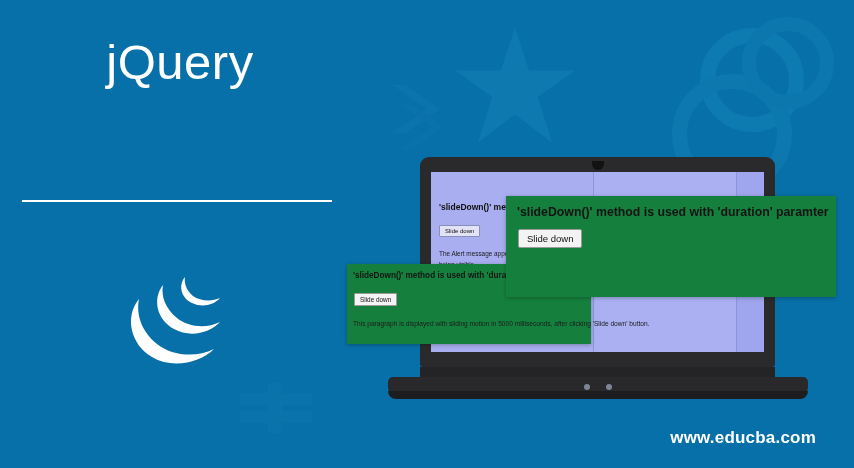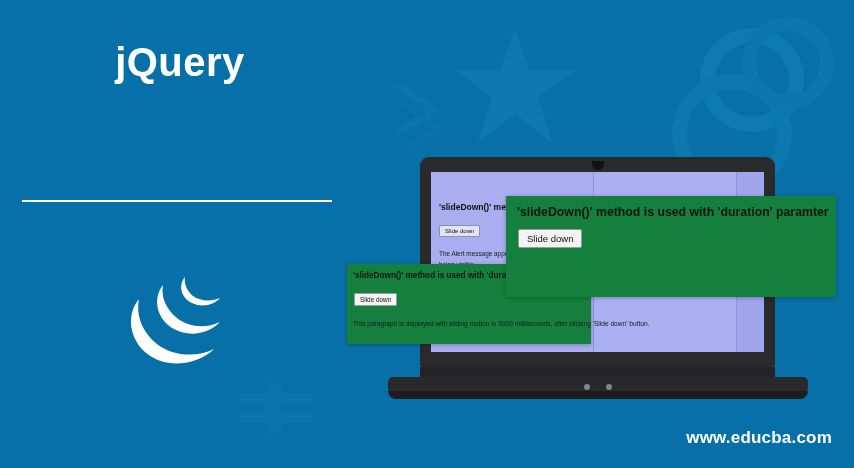--- a/index.html
+++ b/index.html
@@ -78,23 +78,23 @@
 
   
   .title-wrap {
     position: absolute;
     left: 0; top: 32px;
     width: 360px;
     text-align: center;
     color: #ffffff;
   }
   .title-line {
-    font-size: 40px;
+    font-size: 49px;
     line-height: 60px;
-    font-weight: 700;
+    font-weight: 400;
     letter-spacing: 0.5px;
     white-space: nowrap;
   }
   .title-rule {
     position: absolute;
     left: 22px; top: 200px;
     width: 310px; height: 2px;
     background: #ffffff;
   }
 
@@ -263,21 +263,21 @@
     position: absolute;
     left: 6px; top: 56px;
     font-size: 6.6px;
     color: #1b1b1b;
     white-space: nowrap;
   }
 
   
   .watermark {
     position: absolute;
-    right: 22px; bottom: 20px;
+    right: 38px; bottom: 20px;
     color: #ffffff;
     font-size: 17px;
     font-weight: bold;
     letter-spacing: .2px;
     margin-top: 12px;
   }
 </style>
 </head>
 <body>
 

